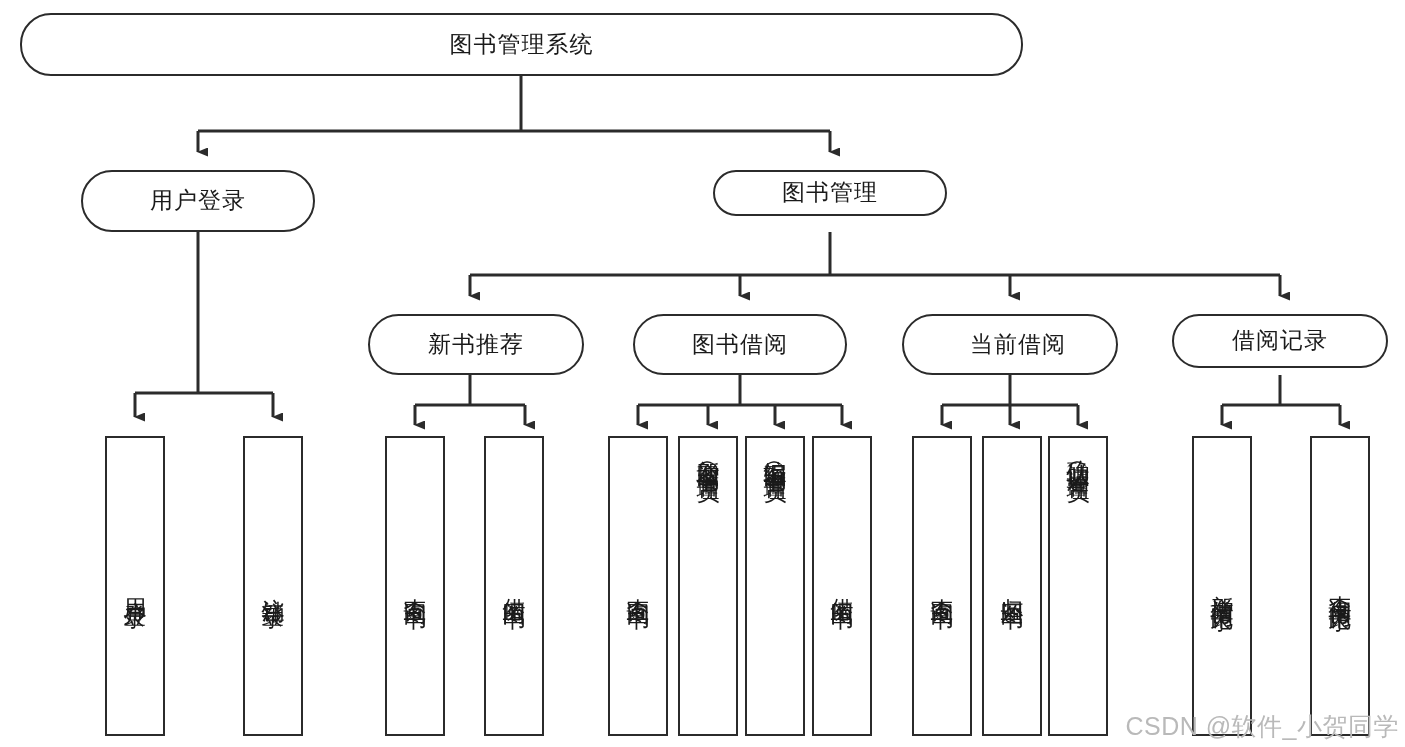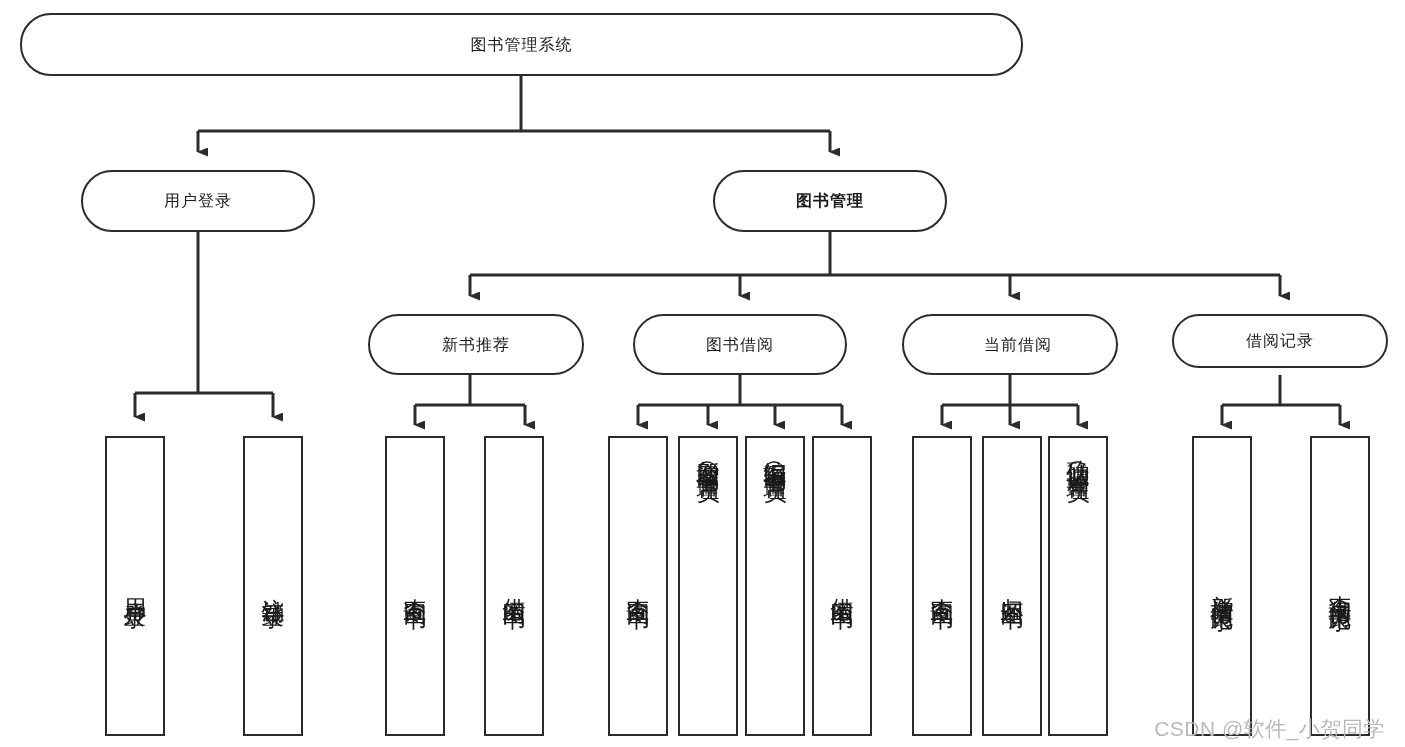--- a/index.html
+++ b/index.html
@@ -29,21 +29,21 @@
     position: absolute;
     box-sizing: border-box;
     background: #ffffff;
     border: 2.5px solid #2b2b2b;
     display: flex;
     align-items: center;
     justify-content: center;
     color: #1a1a1a;
   }
   .node.horiz {
-    font-size: 16px;
+    font-size: 23px;
     letter-spacing: 1px;
     line-height: 1.2;
     white-space: nowrap;
     border-radius: 31px;
   }
   .node.vert {
     writing-mode: vertical-rl;
     text-orientation: upright;
     font-size: 23px;
     letter-spacing: 3px;
@@ -56,23 +56,23 @@
   .node.vert .vtext {
     writing-mode: vertical-rl;
     text-orientation: upright;
     display: block;
   }
   .node.vert.top-anchor {
     justify-content: flex-start;
   }
   #watermark {
     position: absolute;
-    right: 20px;
+    right: 6px;
     bottom: 4px;
-    font-size: 21px;
+    font-size: 25px;
     color: #b9b9b9;
     letter-spacing: 0.5px;
     white-space: nowrap;
     user-select: none;
   }
 </style>
 </head>
 <body>
 
 <div id="stage">
@@ -127,21 +127,21 @@
     </g>
   </svg>
 
   <div class="node horiz" style="left:20px; top:13px; width:1003px; height:63px;">
     <span>图书管理系统</span>
   </div>
 
   <div class="node horiz" style="left:81px; top:170px; width:234px; height:62px;">
     <span>用户登录</span>
   </div>
-  <div class="node horiz" style="left:713px; top:170px; width:234px; height:62px;font-weight:bold;">
+  <div class="node horiz" style="left:713px; top:170px; width:234px; height:46px;">
     <span>图书管理</span>
   </div>
 
   <div class="node horiz" style="left:368px; top:314px; width:216px; height:61px;">
     <span>新书推荐</span>
   </div>
   <div class="node horiz" style="left:633px; top:314px; width:214px; height:61px;font-family:Liberation Serif, serif;">
     <span>图书借阅</span>
   </div>
   <div class="node horiz" style="left:902px; top:314px; width:216px; height:61px;padding-left:16px;">

